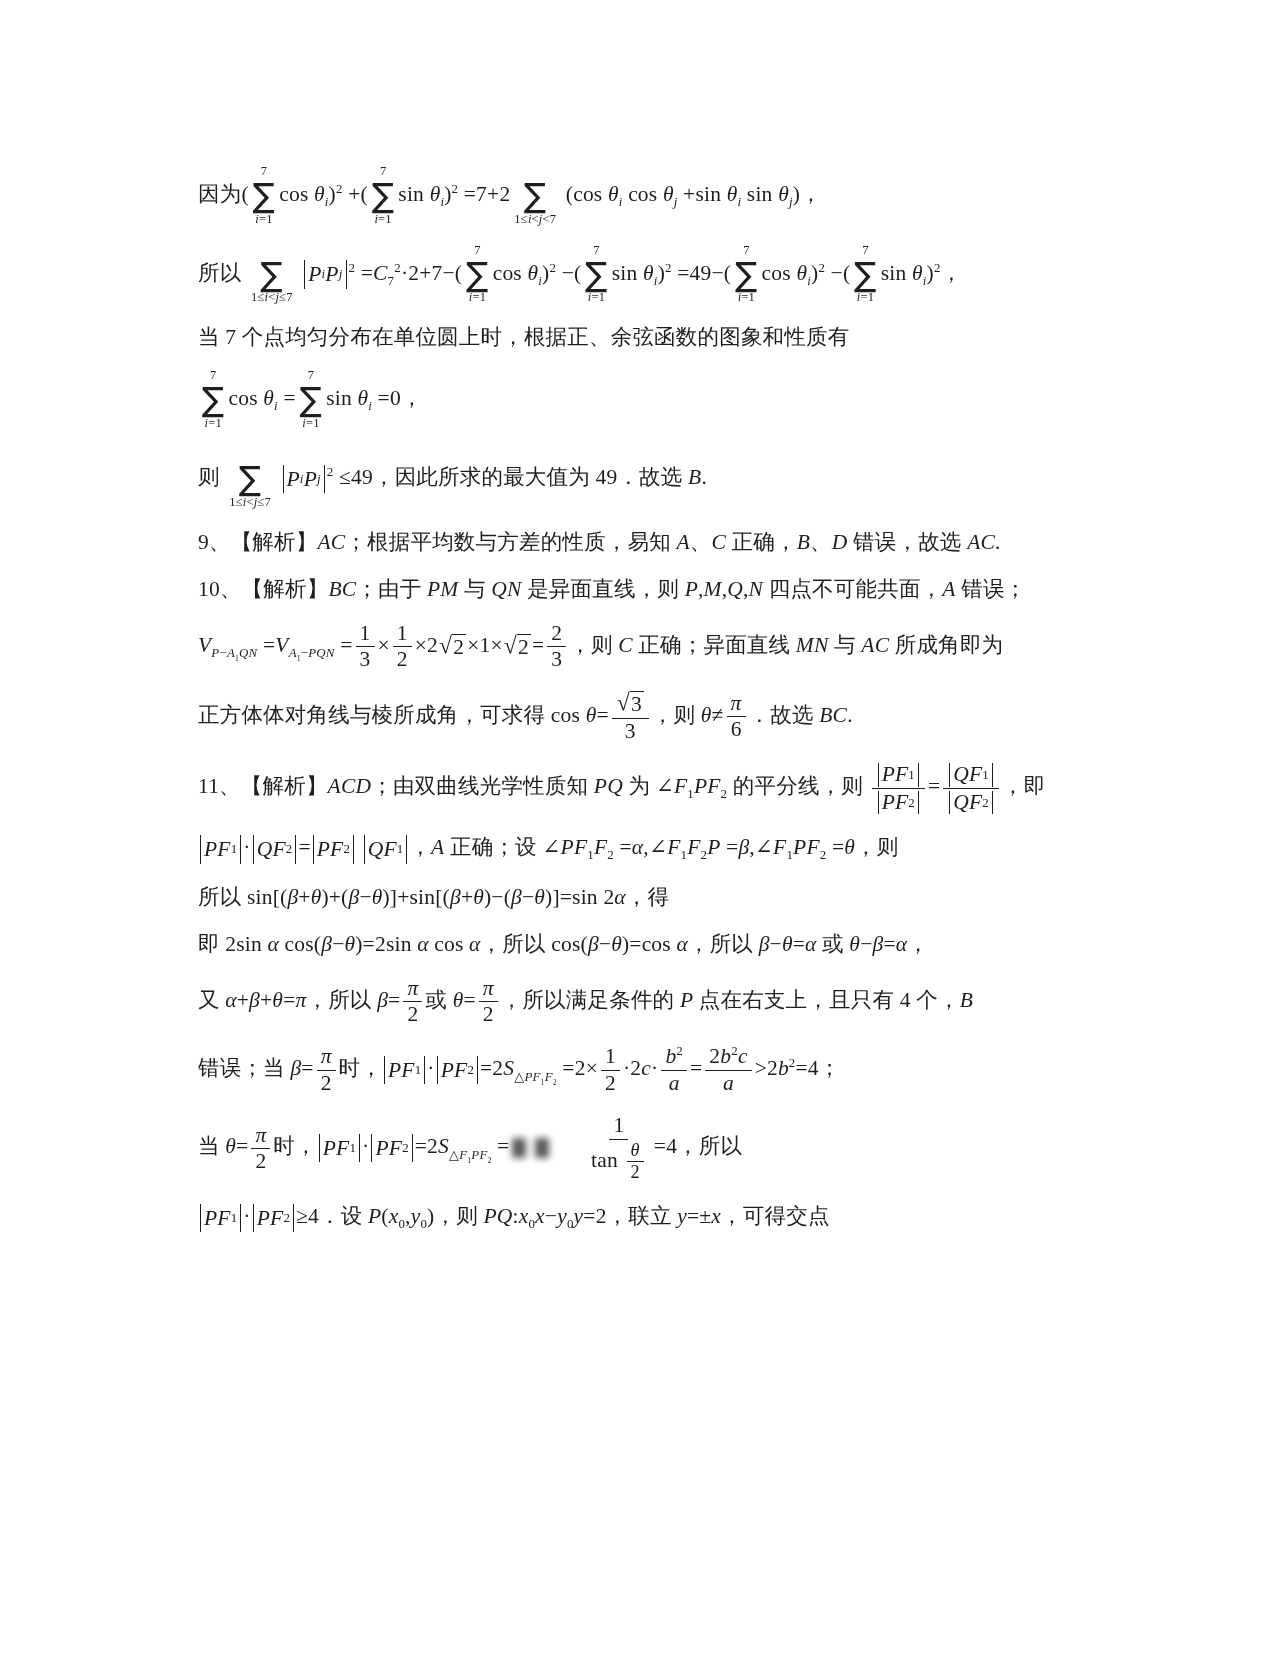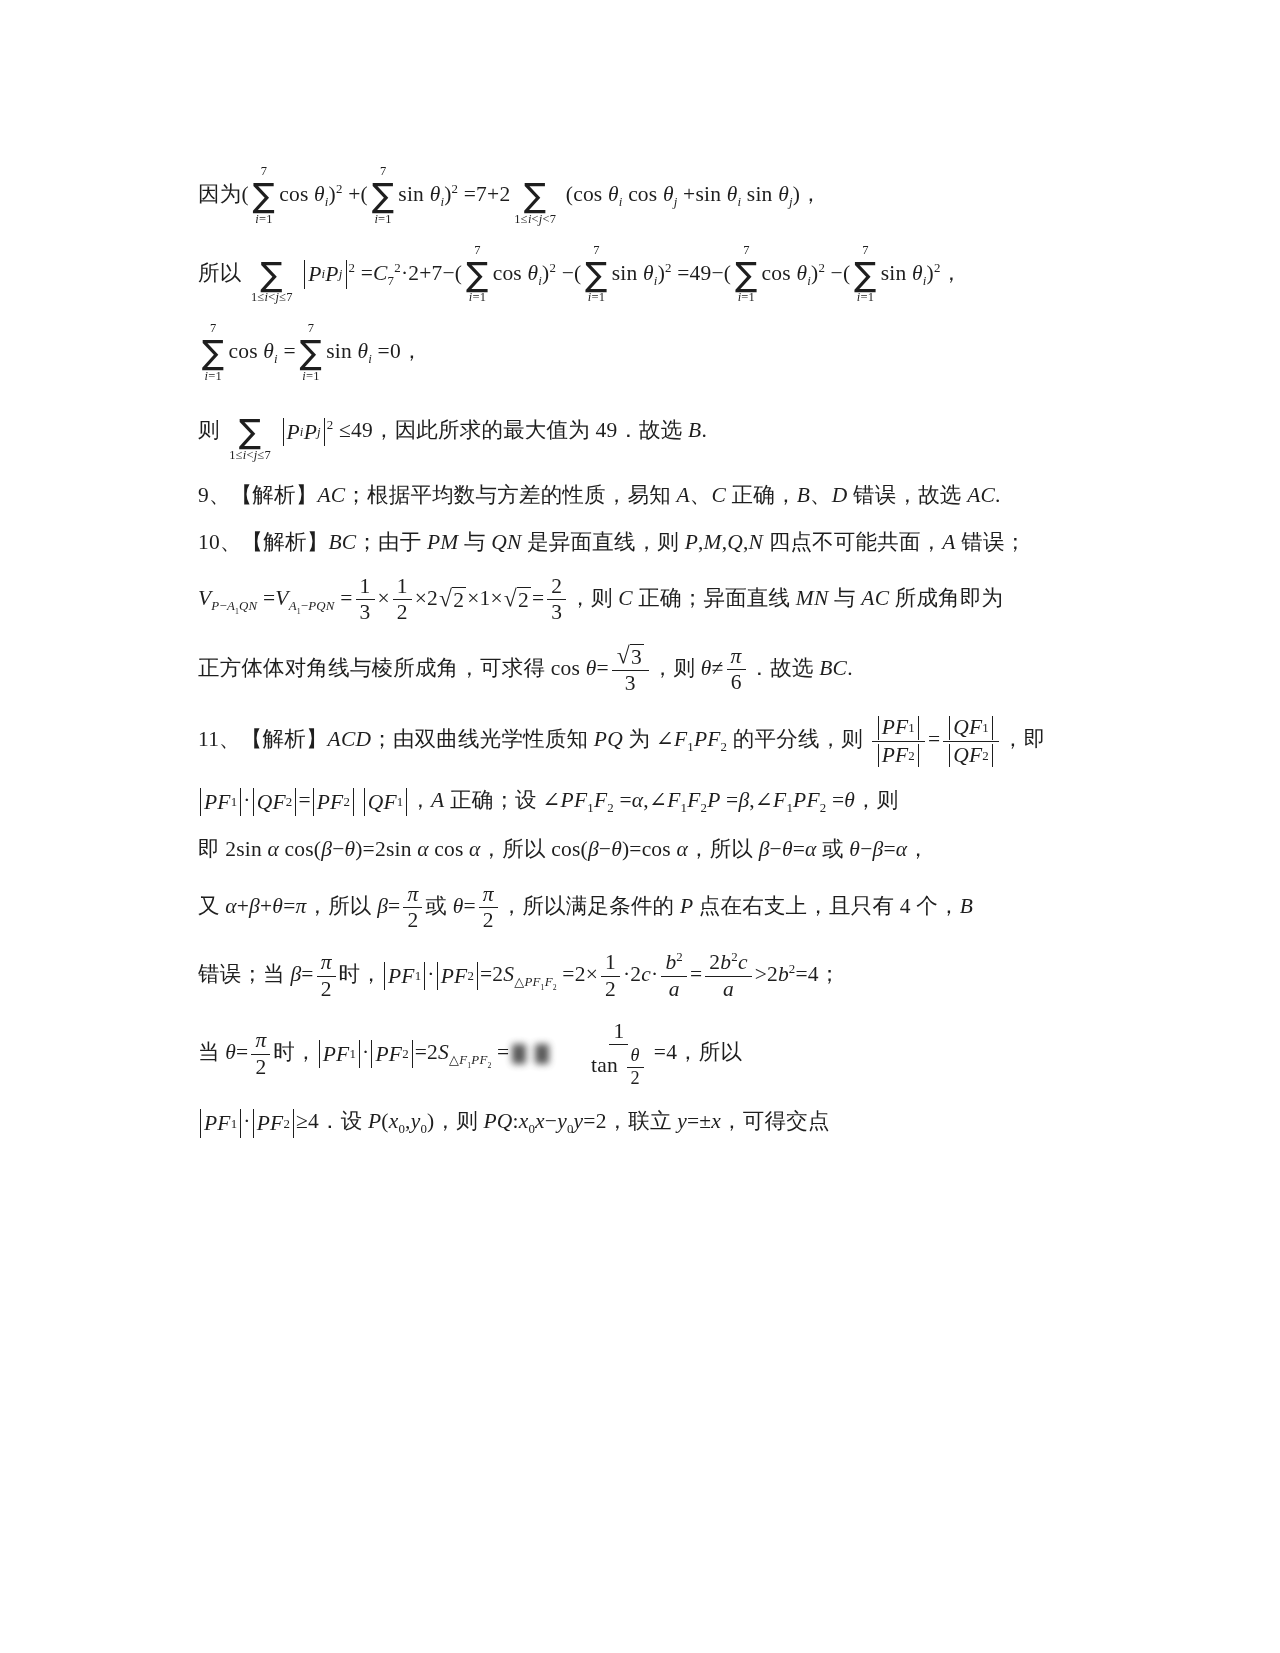--- a/index.html
+++ b/index.html
@@ -81,20 +81,21 @@
           <span class="lim"><i>i</i>=1</span>
         </span><span class="fn">sin</span> <i>θ</i><sub class="ss"><i>i</i></sub>)<sup class="ss">2</sup> =49−(<span class="bigop">
           <span class="lim">7</span>
           <span class="sigma">∑</span>
           <span class="lim"><i>i</i>=1</span>
         </span><span class="fn">cos</span> <i>θ</i><sub class="ss"><i>i</i></sub>)<sup class="ss">2</sup> −(<span class="bigop">
           <span class="lim">7</span>
           <span class="sigma">∑</span>
           <span class="lim"><i>i</i>=1</span>
         </span><span class="fn">sin</span> <i>θ</i><sub class="ss"><i>i</i></sub>)<sup class="ss">2</sup>，</div>
+      <div class="line">当 7 个点均匀分布在单位圆上时，根据正、余弦函数的图象和性质有</div>
       <div class="line"><span class="bigop">
           <span class="lim">7</span>
           <span class="sigma">∑</span>
           <span class="lim"><i>i</i>=1</span>
         </span><span class="fn">cos</span> <i>θ</i><sub class="ss"><i>i</i></sub> =<span class="bigop">
           <span class="lim">7</span>
           <span class="sigma">∑</span>
           <span class="lim"><i>i</i>=1</span>
         </span><span class="fn">sin</span> <i>θ</i><sub class="ss"><i>i</i></sub> =0，</div>
       <div class="line">则 <span class="bigop">
@@ -196,20 +197,21 @@
           </span>
           <span class="vbar"></span>
         </span> <span class="abs">
           <span class="vbar"></span>
           <span class="ain">
             <i>QF</i>
             <sub class="ss">1</sub>
           </span>
           <span class="vbar"></span>
         </span>，<i>A</i> 正确；设 ∠<i>PF</i><sub class="ss">1</sub><i>F</i><sub class="ss">2</sub> =<i>α</i>,∠<i>F</i><sub class="ss">1</sub><i>F</i><sub class="ss">2</sub><i>P</i> =<i>β</i>,∠<i>F</i><sub class="ss">1</sub><i>PF</i><sub class="ss">2</sub> =<i>θ</i>，则</div>
+      <div class="line">所以 <span class="fn">sin</span>[(<i>β</i>+<i>θ</i>)+(<i>β</i>−<i>θ</i>)]+<span class="fn">sin</span>[(<i>β</i>+<i>θ</i>)−(<i>β</i>−<i>θ</i>)]=<span class="fn">sin</span> 2<i>α</i>，得</div>
       <div class="line">即 2<span class="fn">sin</span> <i>α</i> <span class="fn">cos</span>(<i>β</i>−<i>θ</i>)=2<span class="fn">sin</span> <i>α</i> <span class="fn">cos</span> <i>α</i>，所以 <span class="fn">cos</span>(<i>β</i>−<i>θ</i>)=<span class="fn">cos</span> <i>α</i>，所以 <i>β</i>−<i>θ</i>=<i>α</i> 或 <i>θ</i>−<i>β</i>=<i>α</i>，</div>
       <div class="line">又 <i>α</i>+<i>β</i>+<i>θ</i>=<i>π</i>，所以 <i>β</i>=<span class="frac">
           <span class="num"><i>π</i></span>
           <span class="den">2</span>
         </span>或 <i>θ</i>=<span class="frac">
           <span class="num"><i>π</i></span>
           <span class="den">2</span>
         </span>，所以满足条件的 <i>P</i> 点在右支上，且只有 4 个，<i>B</i></div>
       <div class="line">错误；当 <i>β</i>=<span class="frac">
           <span class="num"><i>π</i></span>

